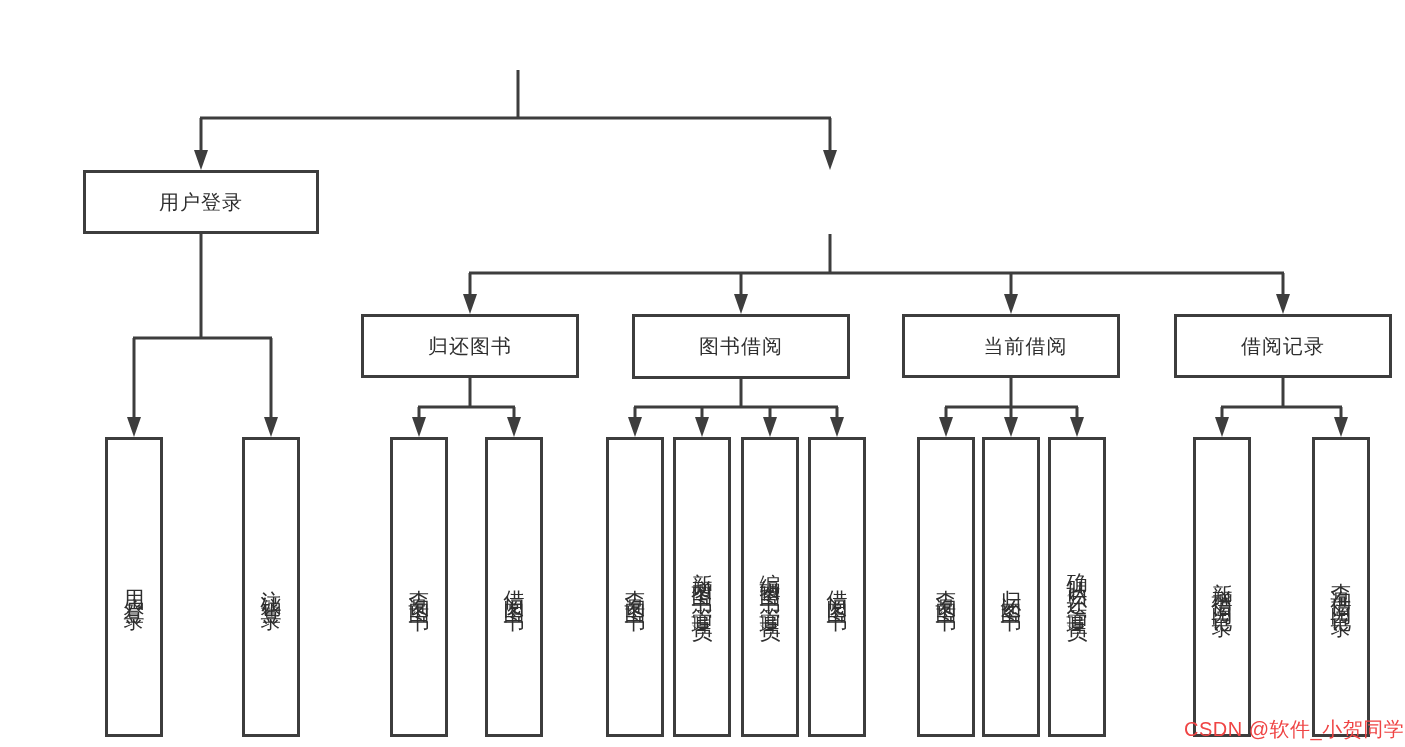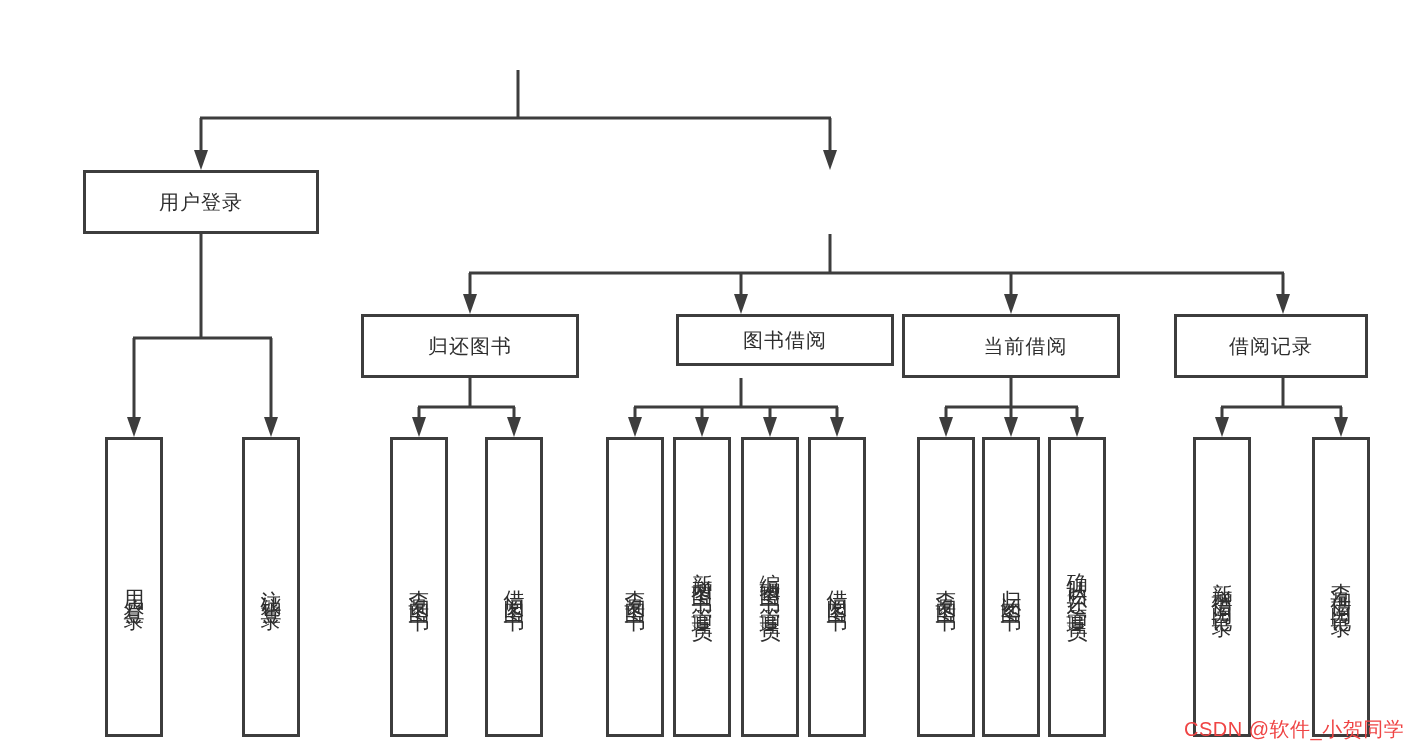--- a/index.html
+++ b/index.html
@@ -28,23 +28,23 @@
     display: flex;
     align-items: center;
     justify-content: center;
     z-index: 2;
   }
   .node.h { font-size: 20px; letter-spacing: 1px; }
   .root  { left: 16px;   top: 13px;  width: 1004px; height: 57px; }
   .l1a   { left: 83px;   top: 170px; width: 236px;  height: 64px; }
   .l1b   { left: 712px;  top: 170px; width: 236px;  height: 64px; }
   .l2a   { left: 361px;  top: 314px; width: 218px;  height: 64px; }
-  .l2b   { left: 632px;  top: 314px; width: 218px;  height: 52px; margin-left: 44px; }
+  .l2b   { left: 632px;  top: 314px; width: 218px;  height: 65px; }
   .l2c   { left: 902px;  top: 314px; width: 218px;  height: 64px; padding-left: 29px; }
-  .l2d   { left: 1174px; top: 314px; width: 194px;  height: 64px; }
+  .l2d   { left: 1174px; top: 314px; width: 218px;  height: 64px; }
   .leaf  { top: 437px; width: 58px; height: 300px; }
   .leaf span {
     writing-mode: vertical-rl;
     text-orientation: mixed;
     font-size: 21px;
     letter-spacing: 7px;
     line-height: 52px;
     color: #2e2e2e;
     white-space: nowrap;
   }

